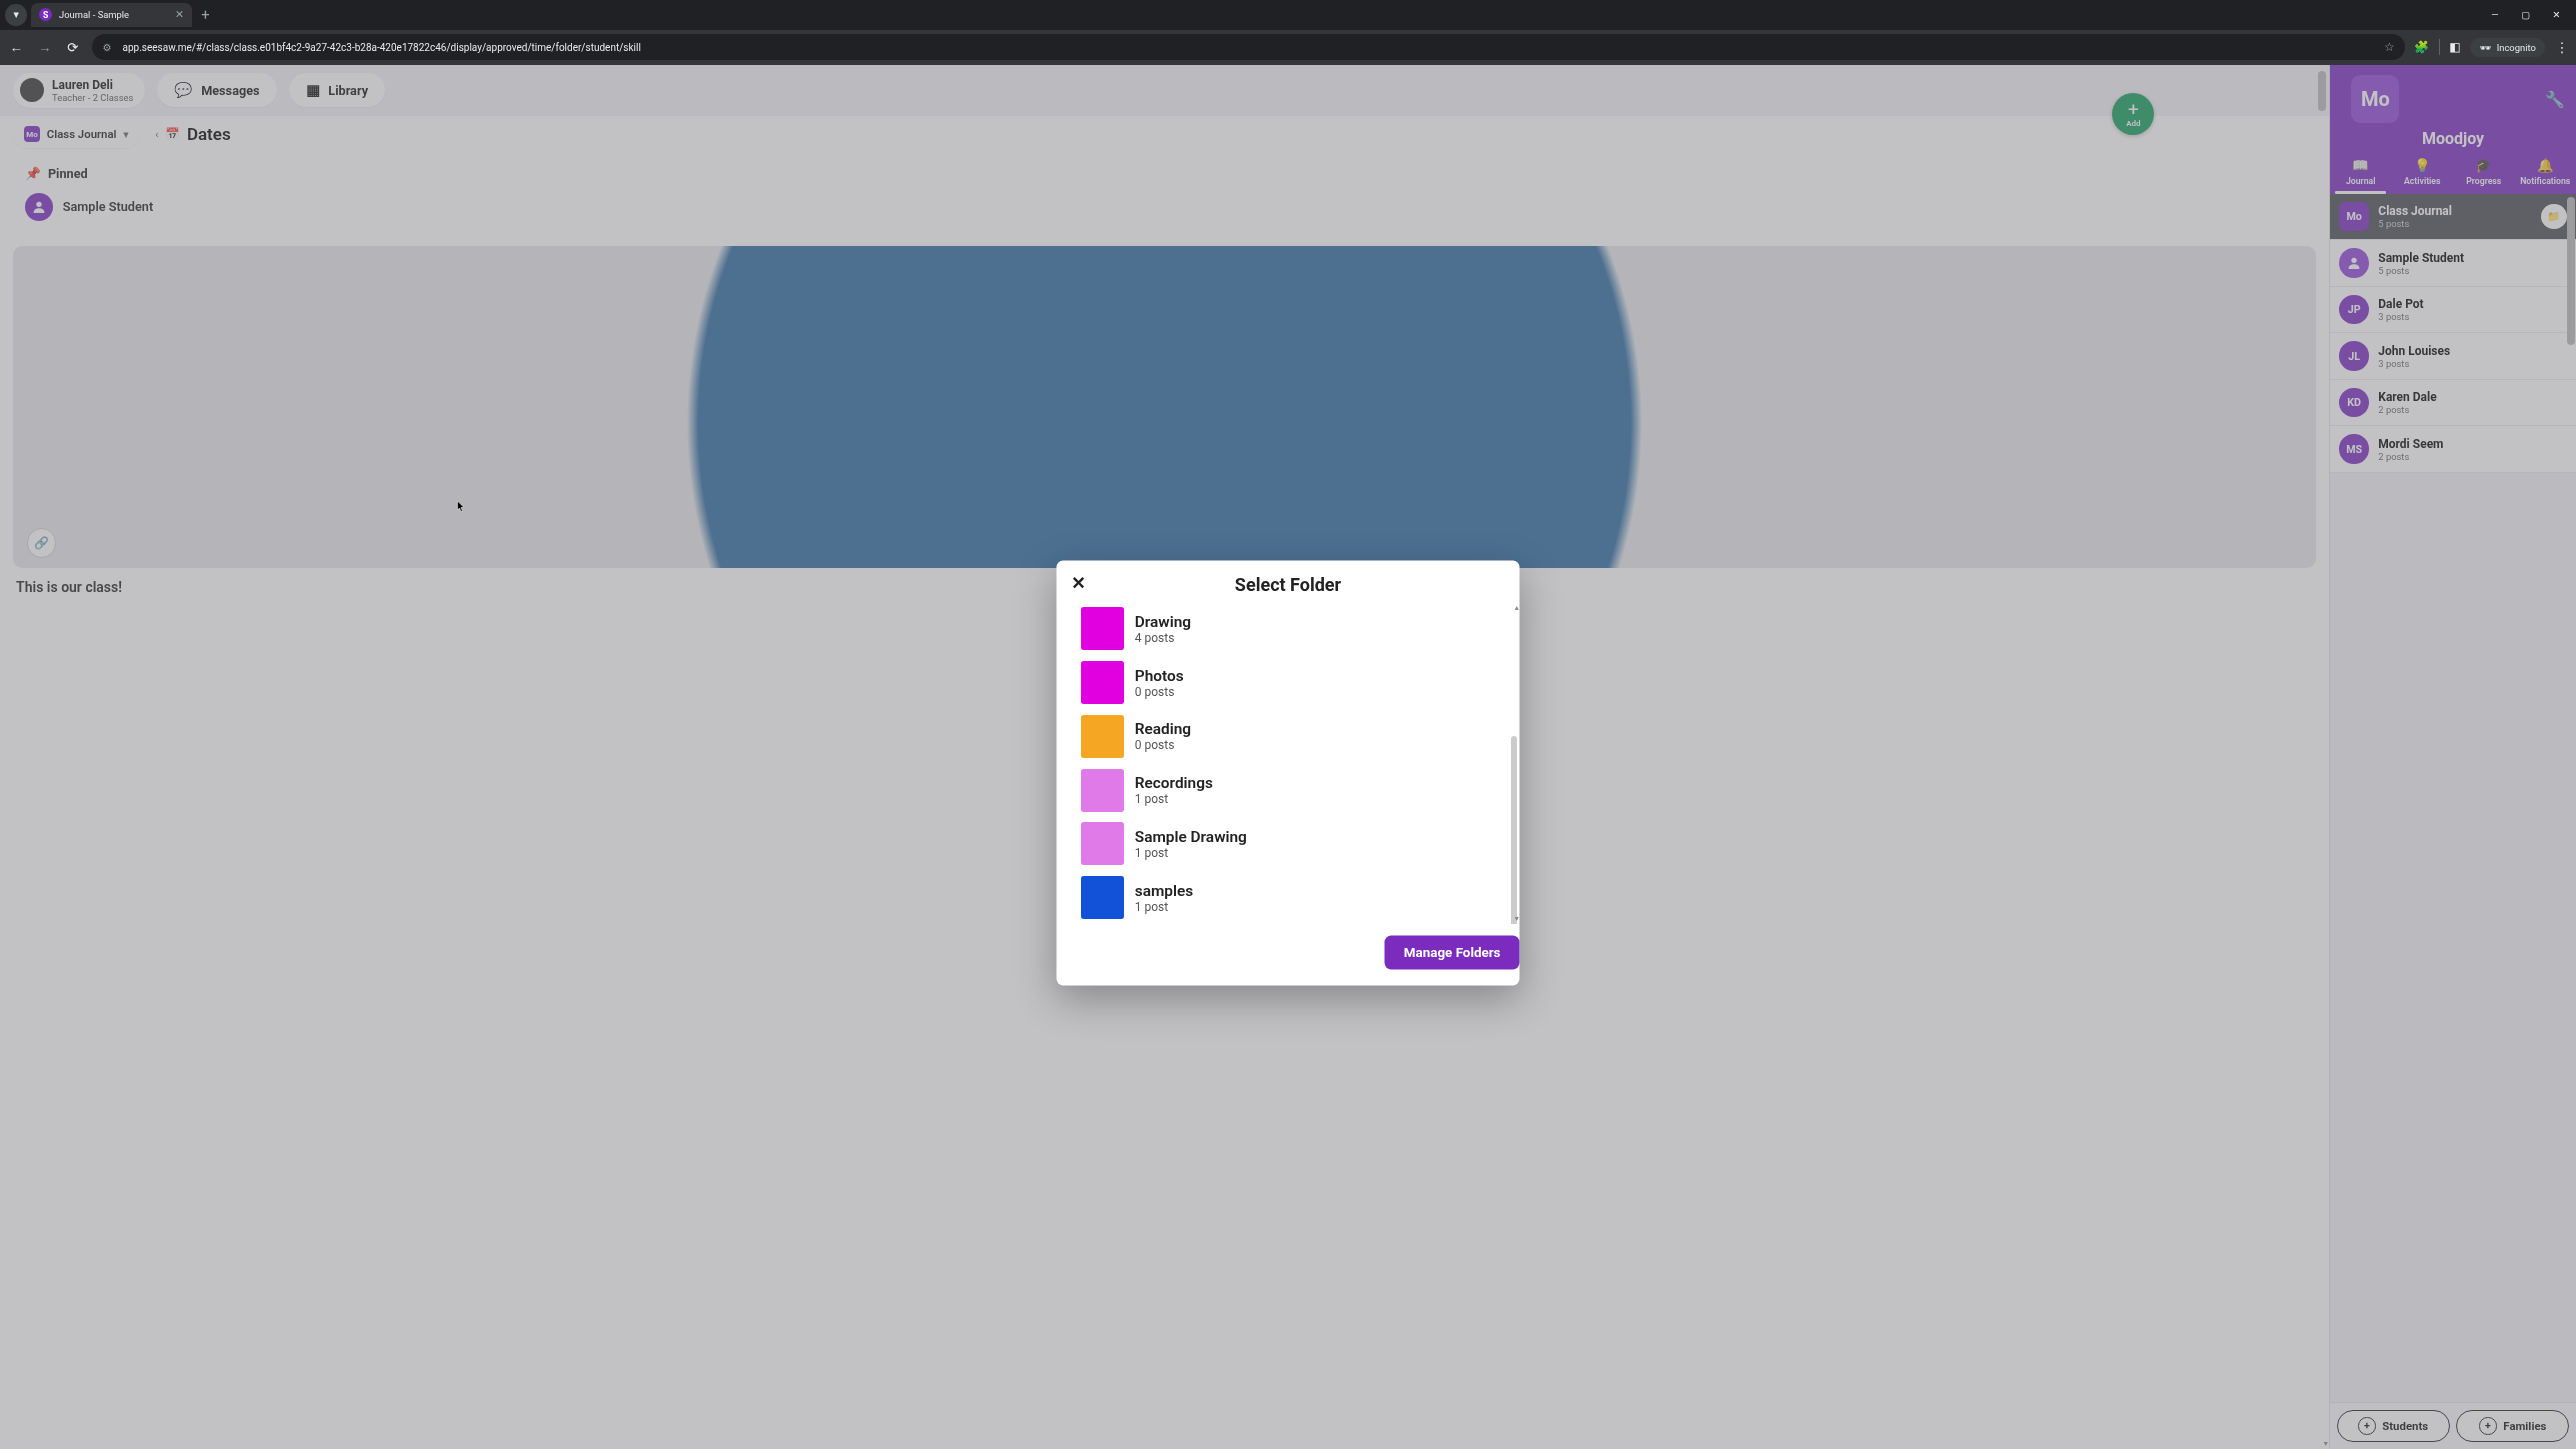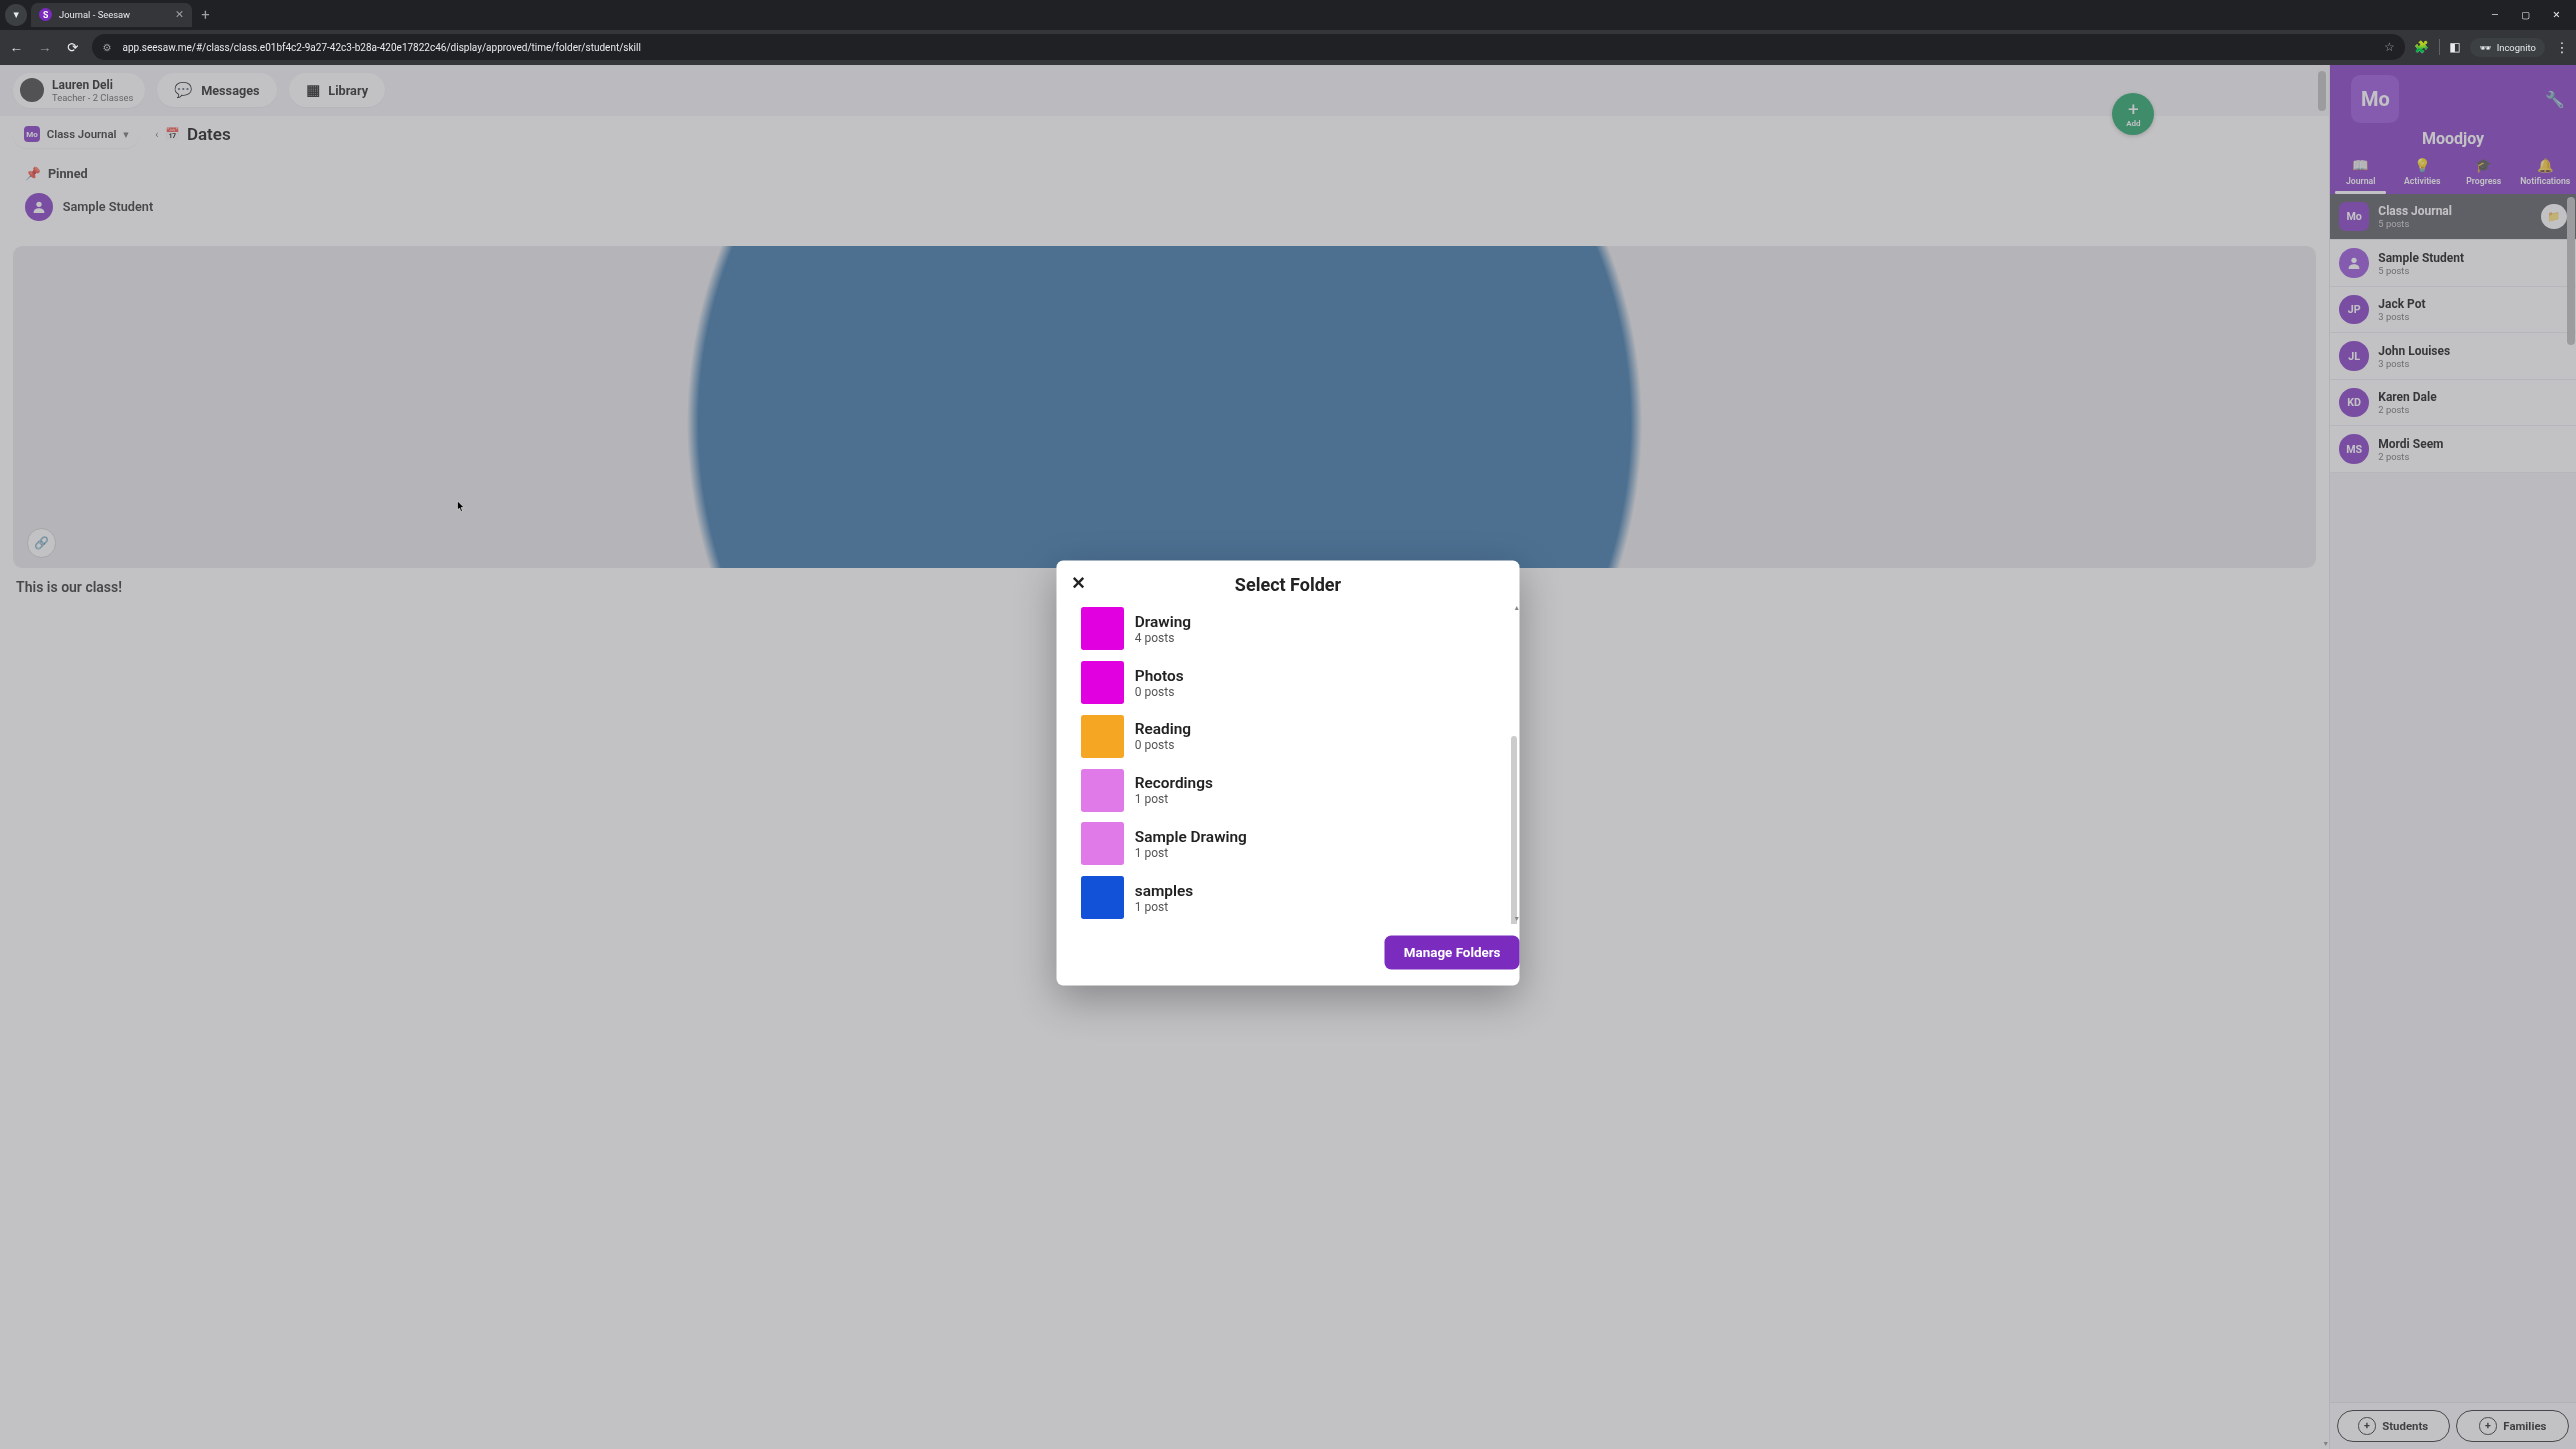--- a/index.html
+++ b/index.html
@@ -125,21 +125,21 @@
 .add-anchor { position:absolute; right:-6.7px; top:-4px; }
 </style>
 </head>
 <body>
 
 <div class="browser-chrome">
   <div class="titlebar">
     <div class="tab-dropdown">▾</div>
     <div class="tab">
       <div class="favicon">S</div>
-      <div class="title">Journal - Seesaw</div>
+      <div class="title">Journal - Sample</div>
       <div class="close">✕</div>
     </div>
     <div class="new-tab">+</div>
     <div class="window-controls">
       <span>—</span>
       <span>▢</span>
       <span>✕</span>
     </div>
   </div>
 
@@ -279,21 +279,21 @@
                 </svg>
               </div>
     <div>
       <div class="nm">Sample Student</div>
       <div class="sub">5 posts</div>
     </div>
     </div>
             <div class="slist-item">
     <div class="av " style="background:#7b2cbf">JP</div>
     <div>
-      <div class="nm">Jack Pot</div>
+      <div class="nm">Dale Pot</div>
       <div class="sub">3 posts</div>
     </div>
     </div>
             <div class="slist-item">
     <div class="av " style="background:#7b2cbf">JL</div>
     <div>
       <div class="nm">John Louises</div>
       <div class="sub">3 posts</div>
     </div>
     </div>

